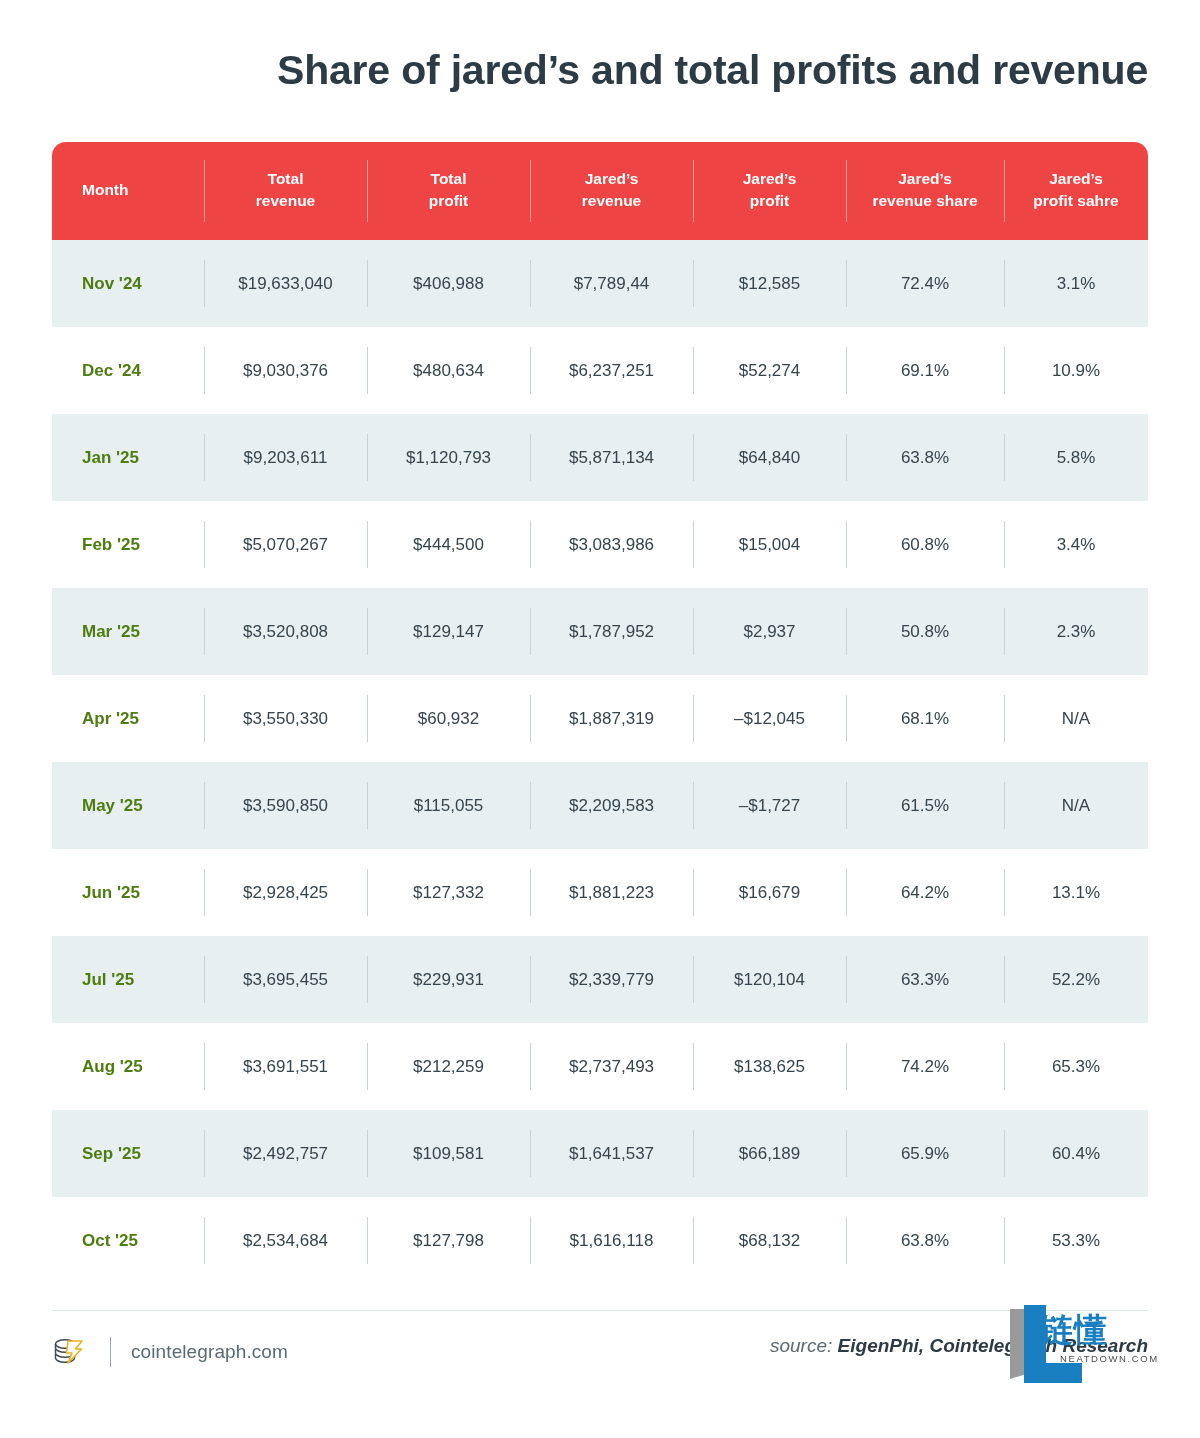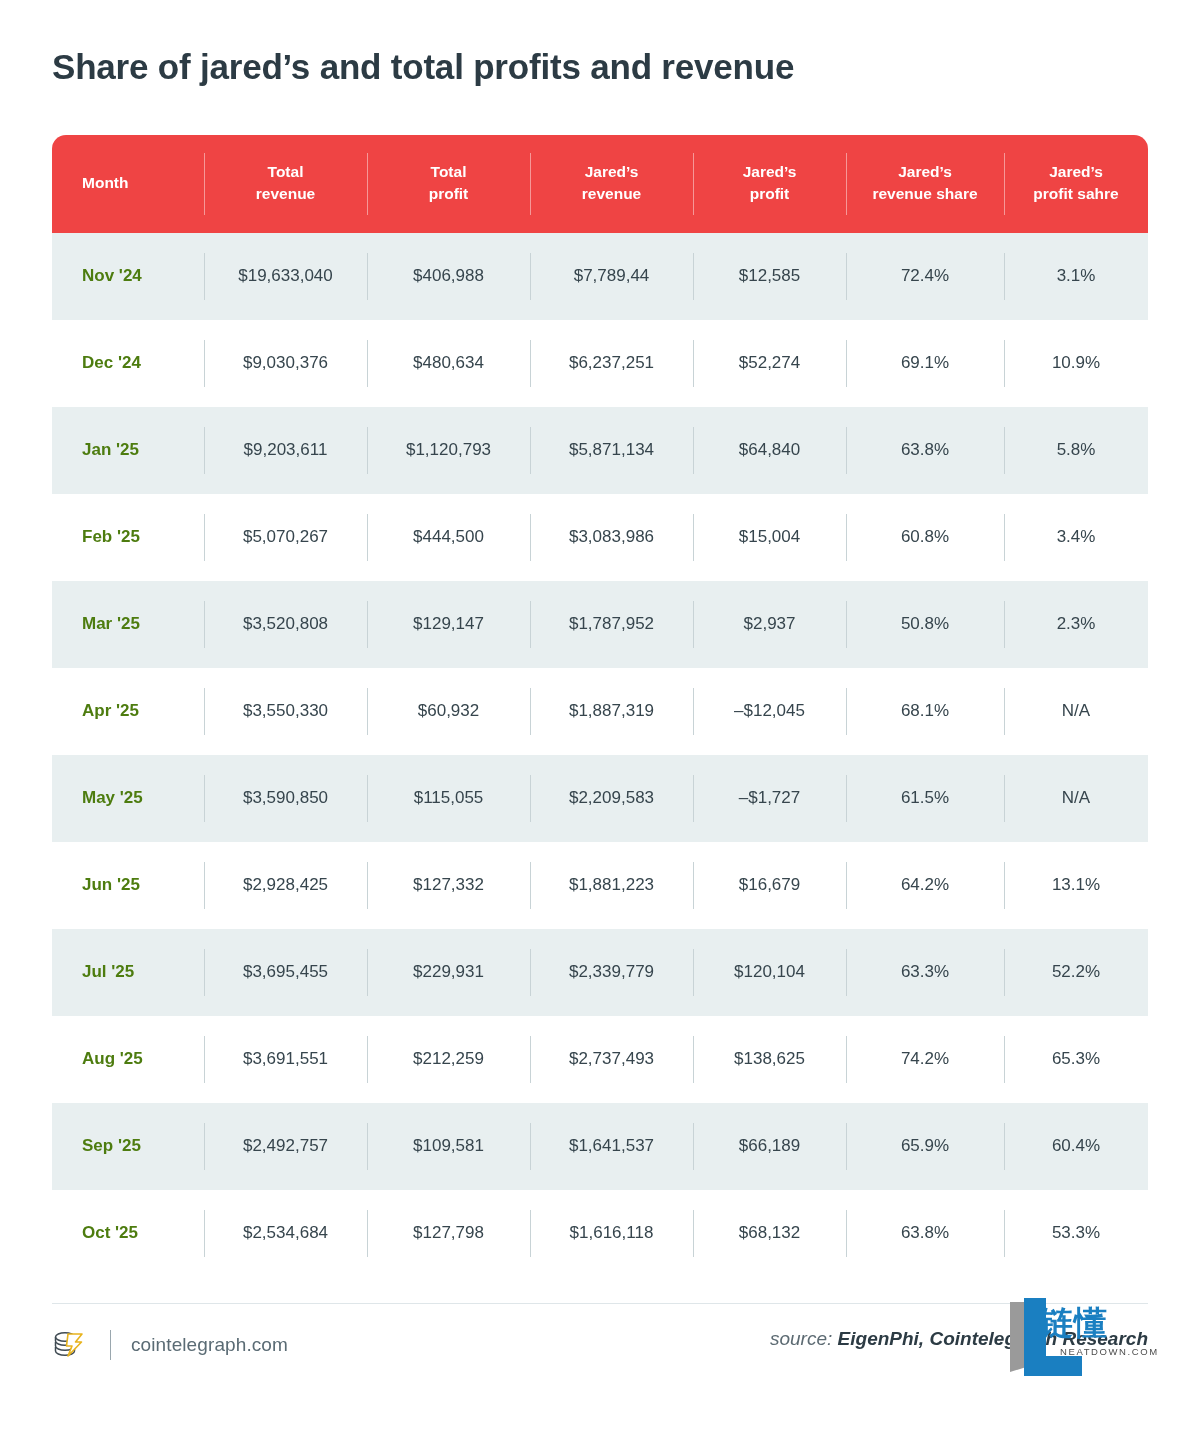--- a/index.html
+++ b/index.html
@@ -17,26 +17,27 @@
   .page {
     position: relative;
     width: 1200px;
     height: 1438px;
     box-sizing: border-box;
     padding: 0 52px;
   }
 
   
   .title {
-    font-size: 35px;
+    font-size: 41px;
     font-weight: bold;
     color: #2c3b44;
     letter-spacing: -0.2px;
     padding-top: 45px;
     line-height: 1.25;
+    text-align: right;
   }
 
   
   .table-wrap {
     margin-top: 46px;
   }
   table.data-table {
     width: 1096px;
     border-collapse: collapse;
     table-layout: fixed;

